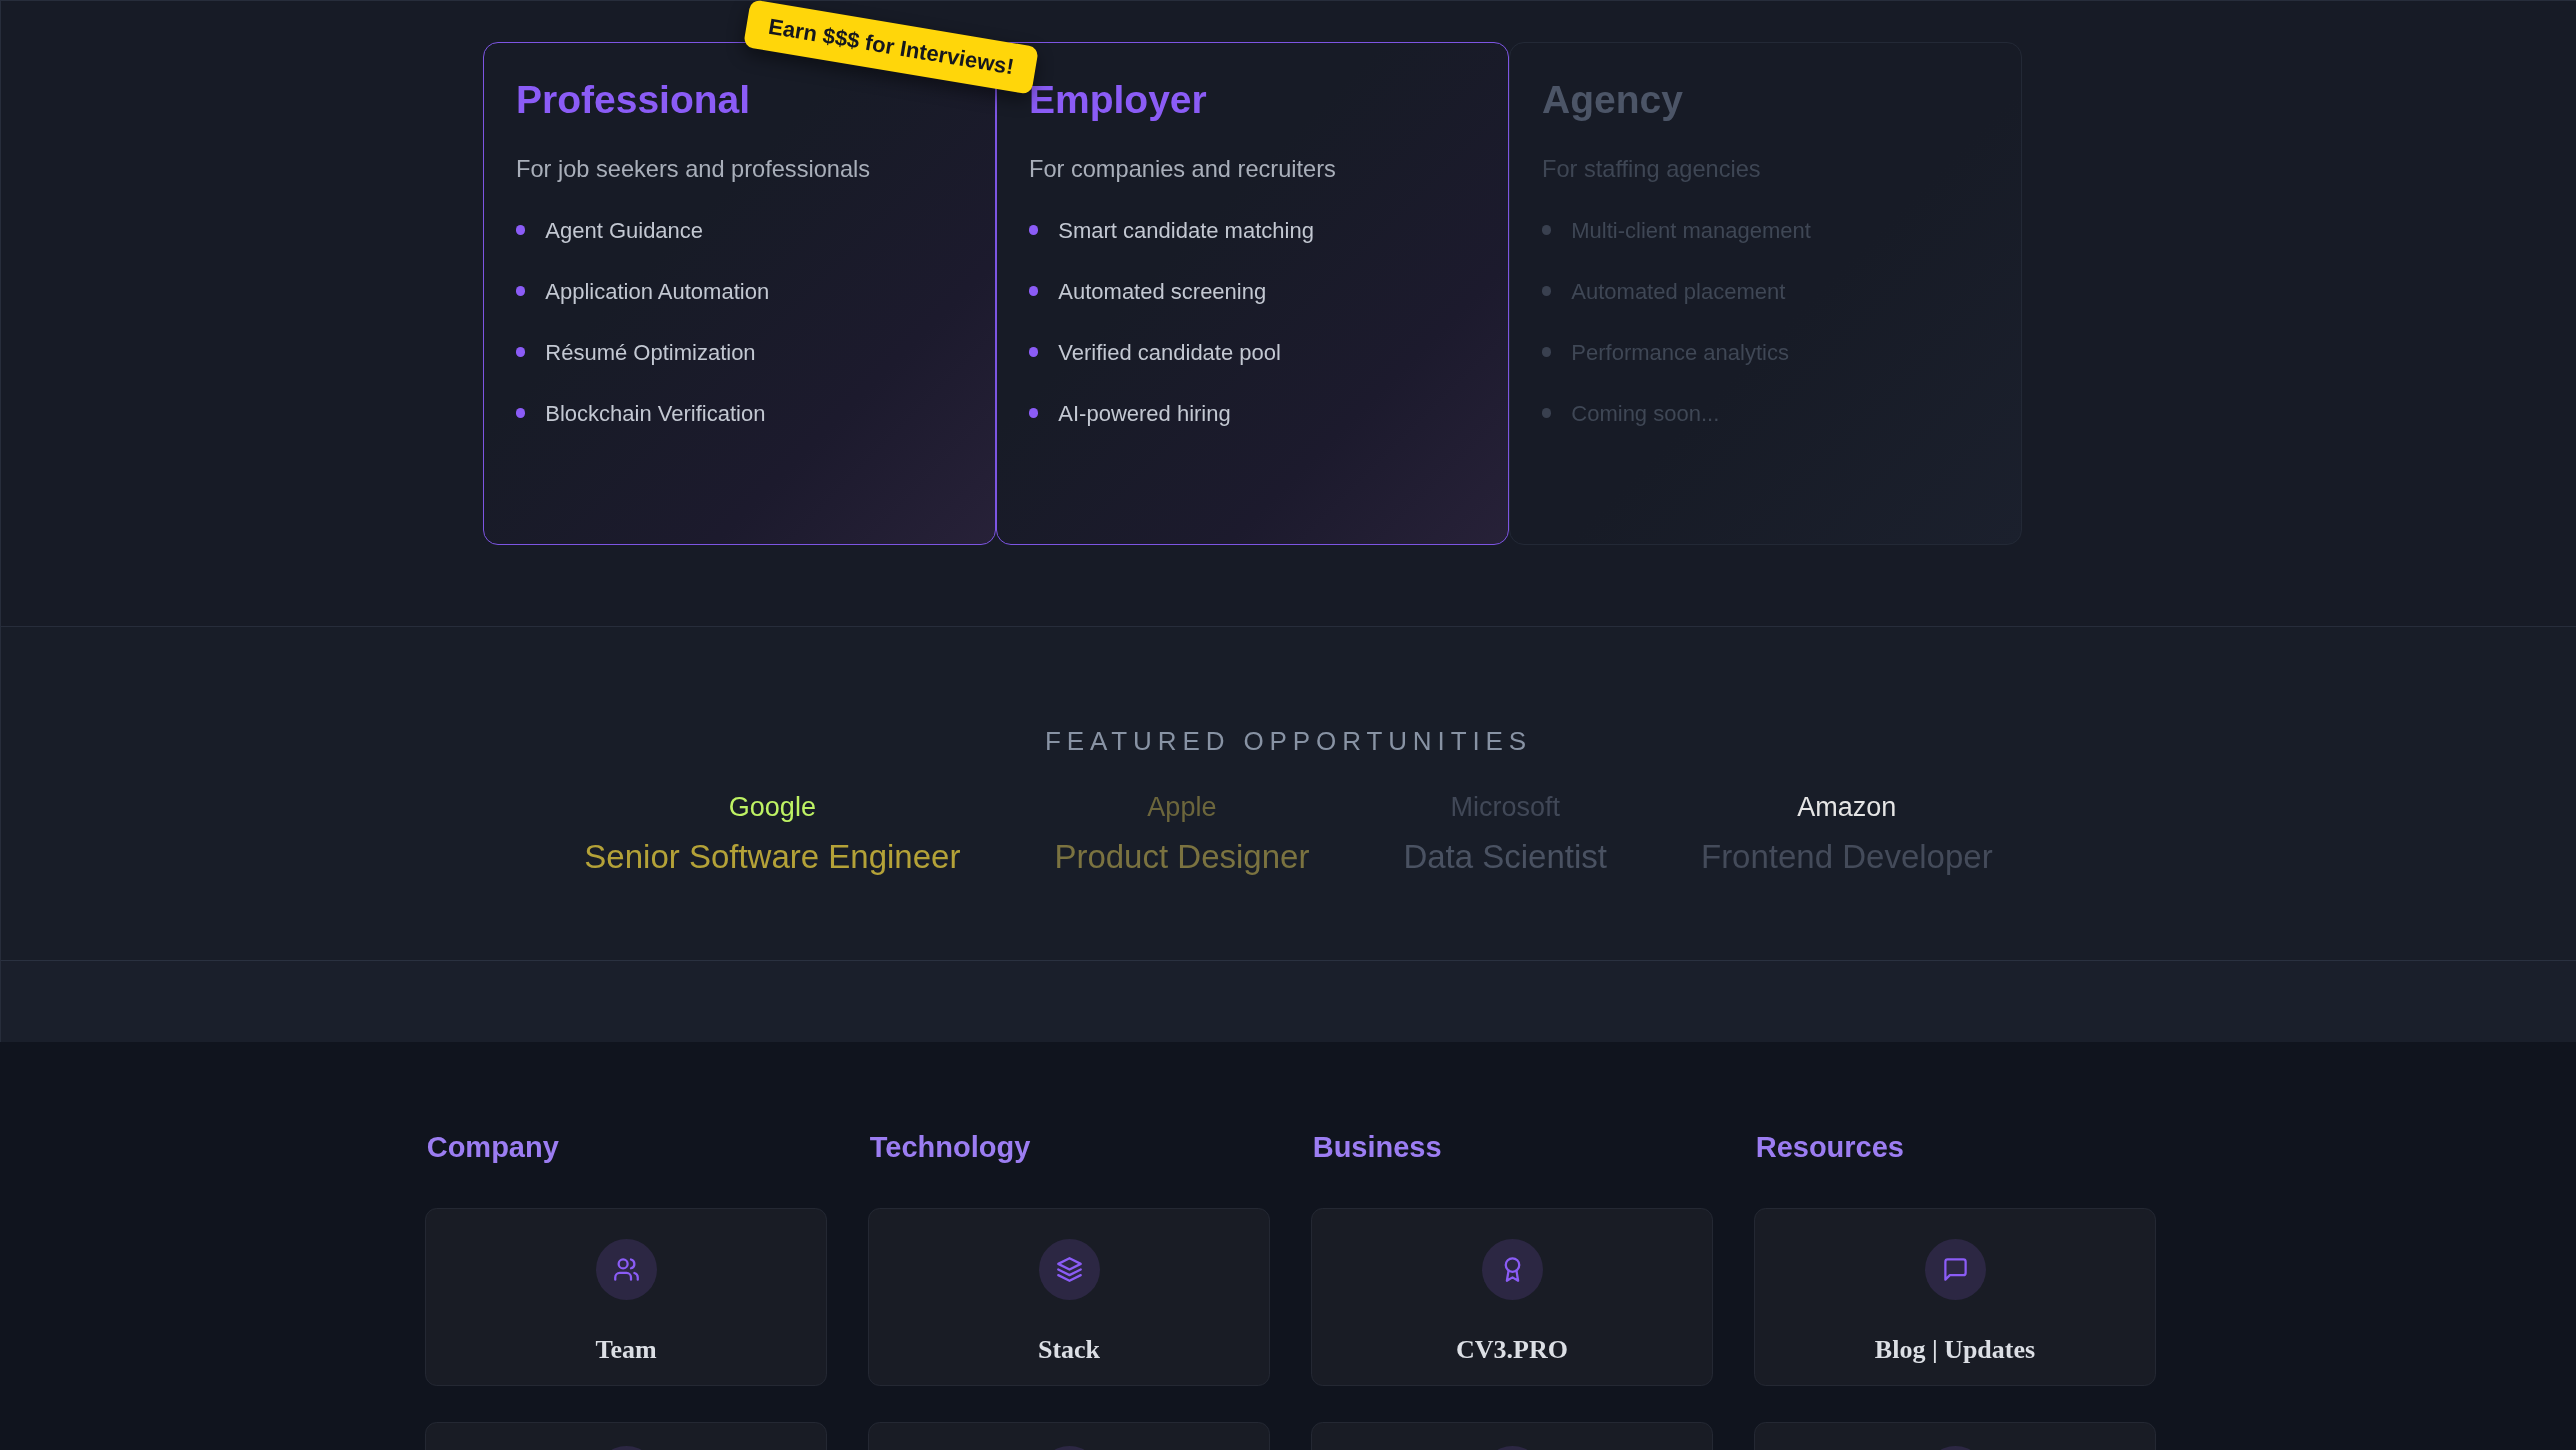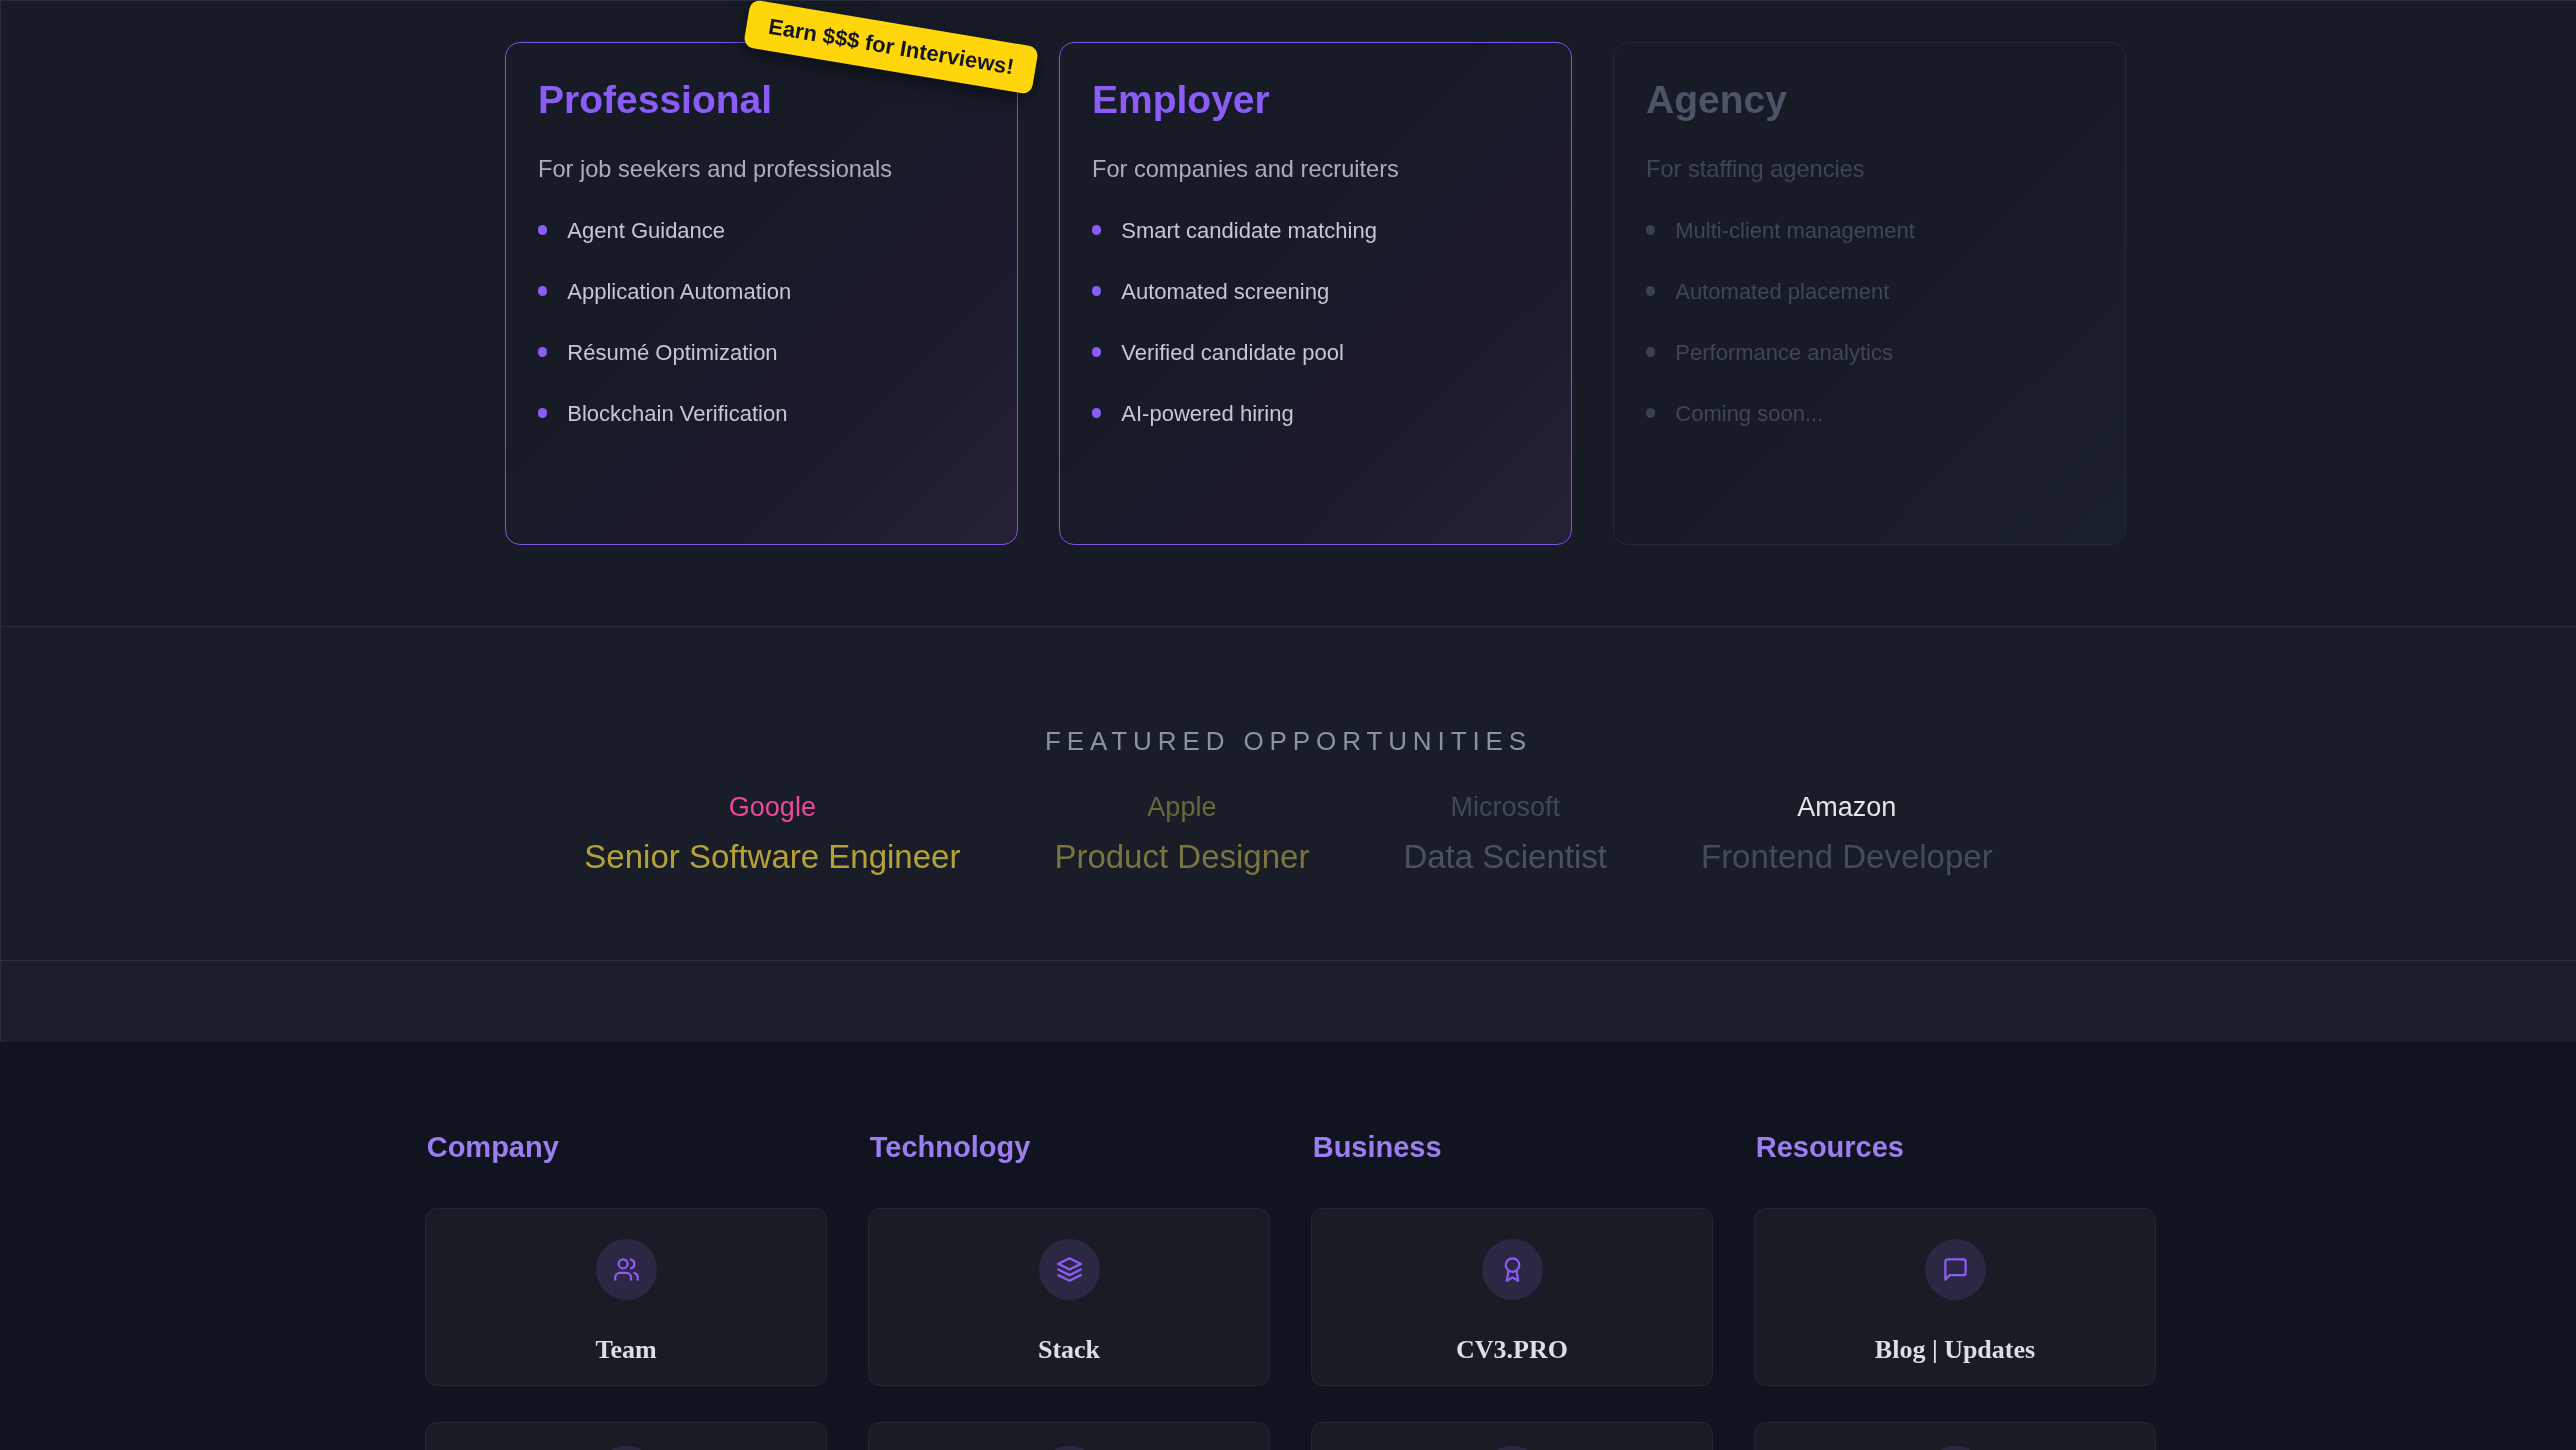--- a/index.html
+++ b/index.html
@@ -12,21 +12,21 @@
 
   
   .hero {
     position:relative;
     height:627px;
     background:#171b26;
     border-top:1.7px solid #272d3b;
     border-left:1.7px solid #272d3b;
     border-bottom:0.8px solid #272d3b;
   }
-  .plans { position:absolute; left:504px; top:41px; display:flex; gap:41px; }
+  .plans { position:absolute; left:482px; top:41px; display:flex; }
   .plan-card {
     width:513px; height:503px;
     border-radius:15px;
     padding:34px 32px;
   }
   .plan-card.active {
     border:1.7px solid #7d55e3;
     background:linear-gradient(135deg,#171b26 38%,#1c1a2d 72%,#272138 100%);
   }
   .plan-card.disabled {
@@ -175,21 +175,21 @@
     </div>
 
     <div class="ribbon">Earn $$$ for Interviews!</div>
   </section>
 
   <section class="featured">
     <div class="featured-heading">FEATURED OPPORTUNITIES</div>
     <div class="featured-items">
 
       <div class="featured-item">
-        <div class="f-company" style="color: #ec4899;">Google</div>
+        <div class="f-company" style="color: #bef264;">Google</div>
         <div class="f-title" style="color: rgb(180, 162, 56);">Senior Software Engineer</div>
       </div>
 
       <div class="featured-item">
         <div class="f-company" style="color: rgb(108, 102, 60);">Apple</div>
         <div class="f-title" style="color: rgb(123, 115, 64);">Product Designer</div>
       </div>
 
       <div class="featured-item">
         <div class="f-company" style="color: rgb(65, 72, 87);">Microsoft</div>

